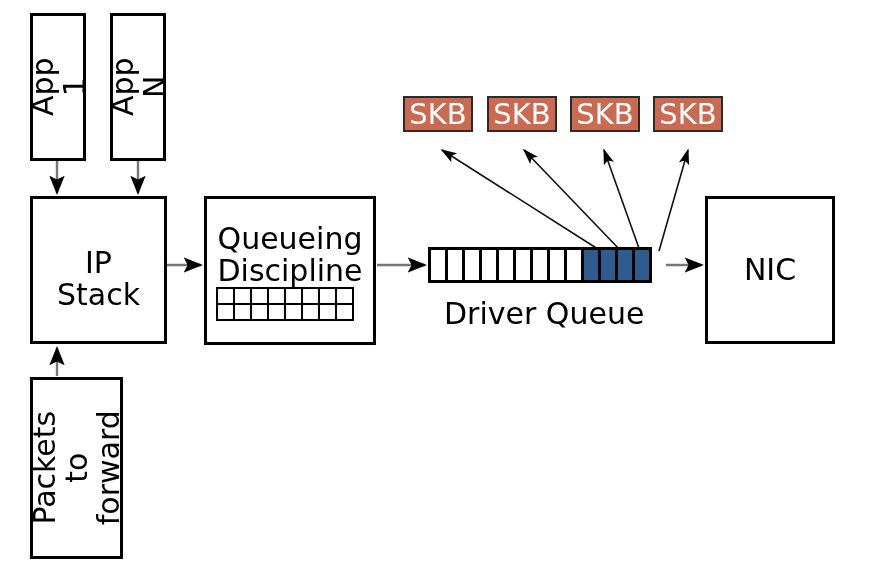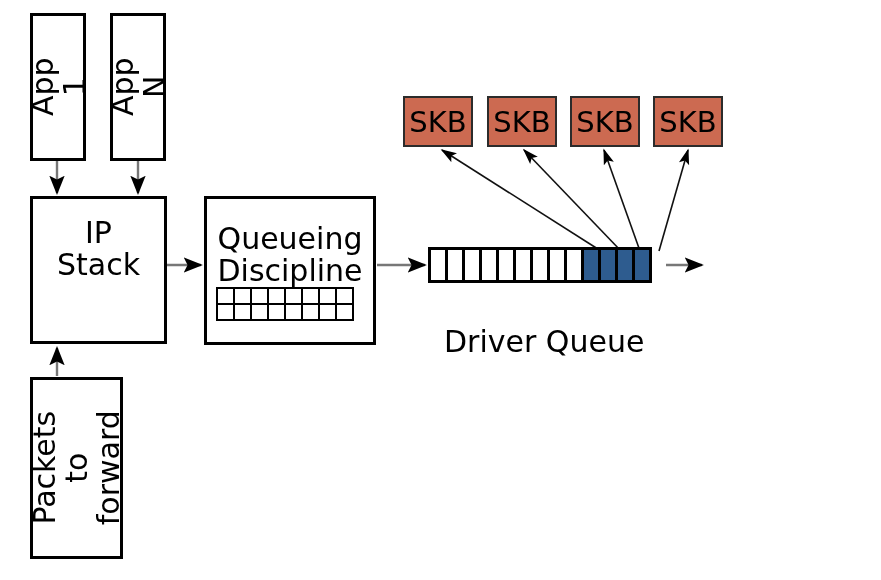--- a/index.html
+++ b/index.html
@@ -37,21 +37,21 @@
   
   .vert .node-label {
     transform: rotate(-90deg);
     white-space: pre-line;
   }
   #app1, #appn {
     font-size: 30px;
   }
   #ipstack {
     font-size: 30px;
-    align-items: flex-start;
+    align-items: center;
     justify-content: center;
     padding-top: 18px;
   }
   #qdisc {
     font-size: 30px;
     align-items: flex-start;
     justify-content: center;
     padding-top: 24px;
   }
   #nic {
@@ -95,28 +95,28 @@
     background: #ffffff;
   }
   .dqcell.filled {
     background: #2e5c8f;
   }
   
   .skb {
     position: absolute;
     box-sizing: border-box;
     width: 70px;
-    height: 51px;
+    height: 36px;
     border: 2px solid #2b2b2b;
     background: #cc6a51;
     display: flex;
     align-items: center;
     justify-content: center;
     font-size: 29px;
-    color: #000000;
+    color: #ffffff;
   }
   
   .caption {
     position: absolute;
     font-size: 30px;
     color: #000000;
     white-space: nowrap;
   }
   
   #arrows {
@@ -199,38 +199,41 @@
         <div class="qcell"></div>
         <div class="qcell"></div>
         <div class="qcell"></div>
         <div class="qcell"></div>
         <div class="qcell"></div>
         <div class="qcell"></div>
         <div class="qcell"></div>
       </div>
     </div>
 
+  <div id="nic" class="node" style="left:705px; top:196px; width:130px; height:148px;">
+    <span class="node-label">NIC</span>
+  </div>
 
   <div id="driverqueue" style="left:428px; top:247px;">
       <div class="dqcell"></div>
       <div class="dqcell"></div>
       <div class="dqcell"></div>
       <div class="dqcell"></div>
       <div class="dqcell"></div>
       <div class="dqcell"></div>
       <div class="dqcell"></div>
       <div class="dqcell"></div>
       <div class="dqcell"></div>
       <div class="dqcell filled"></div>
       <div class="dqcell filled"></div>
       <div class="dqcell filled"></div>
       <div class="dqcell filled"></div>
     </div>
 
-  <div class="caption" id="dq-caption" style="left:444px; top:296px;margin-top:28px;">Driver Queue</div>
+  <div class="caption" id="dq-caption" style="left:444px; top:296px;">Driver Queue</div>
 
   <div class="skb" style="left:403px; top:96px;">
     <span>SKB</span>
   </div>
   <div class="skb" style="left:487px; top:96px;">
     <span>SKB</span>
   </div>
   <div class="skb" style="left:570px; top:96px;">
     <span>SKB</span>
   </div>

